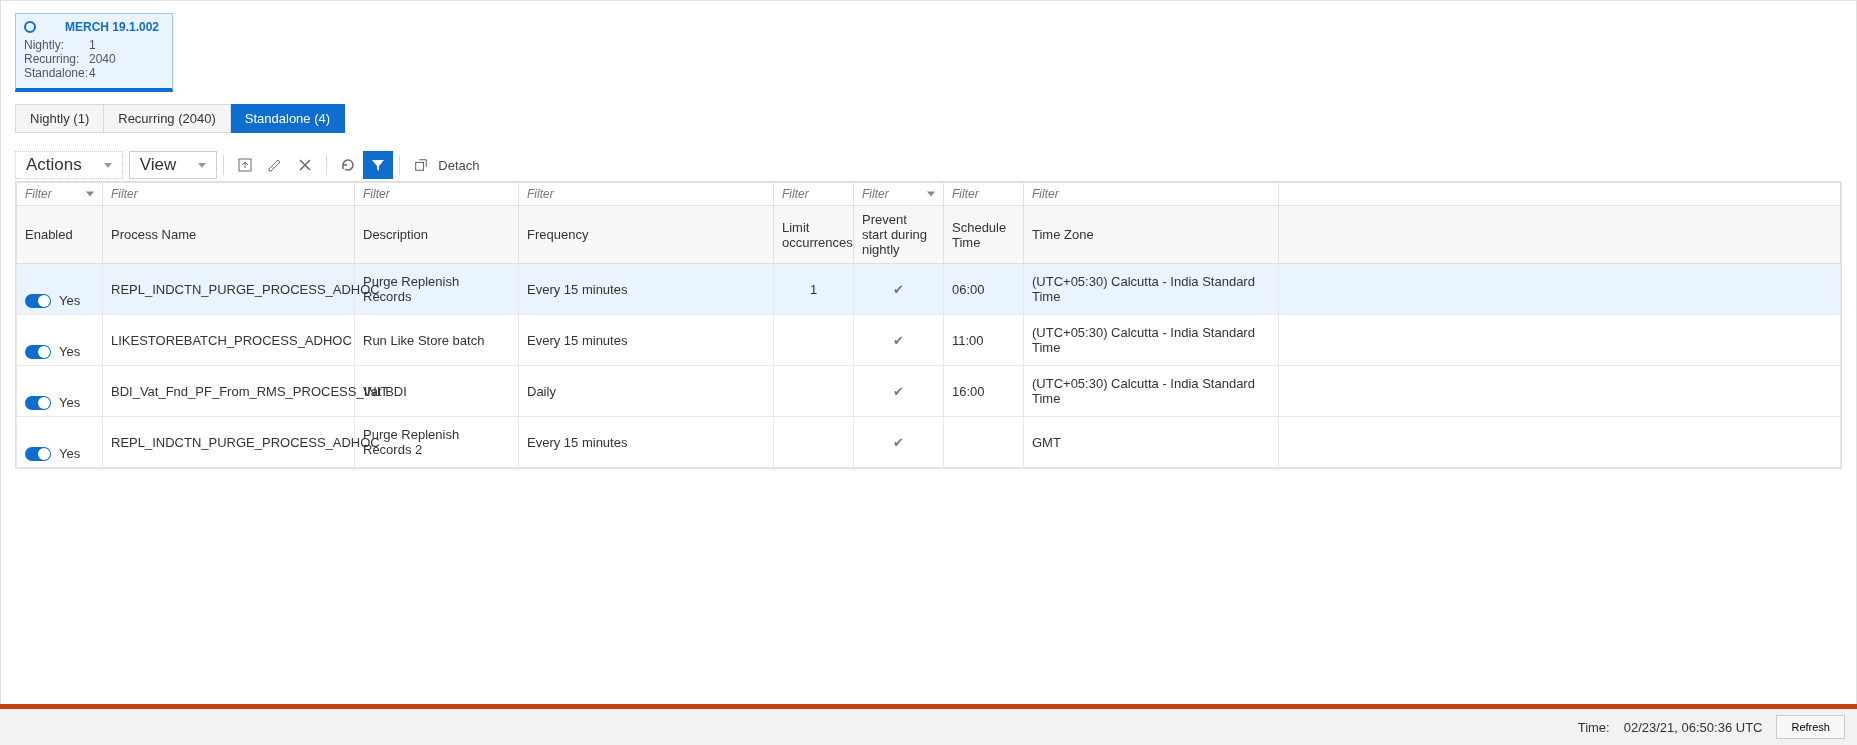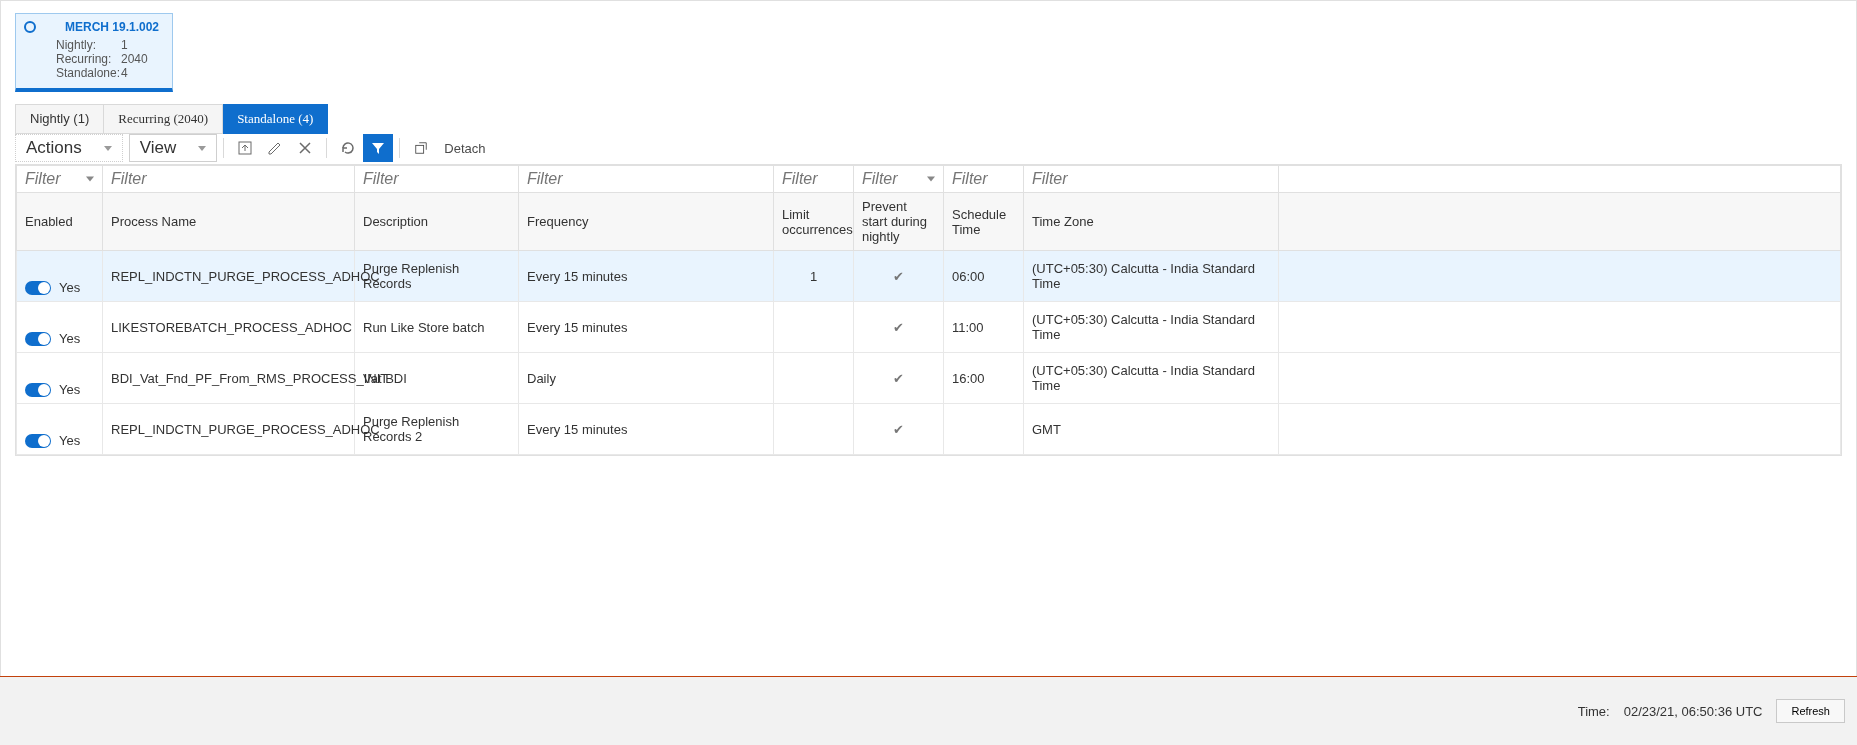--- a/index.html
+++ b/index.html
@@ -36,34 +36,34 @@
     font-size: 12px;
     margin-bottom: 4px;
   }
   .info-card-header .ring {
     width: 12px; height: 12px;
     border: 2.5px solid #0f6ecd;
     border-radius: 50%;
     margin-right: 29px;
   }
   .info-stats { font-size: 12px; color: #555; }
-  .info-stats .row { display: flex; margin-left: 32px; }
+  .info-stats .row { display: flex; }
   .info-stats .label { width: 65px; }
 
   
-  .tabs { display: flex; }
+  .tabs { display: flex; margin-bottom: 18px; }
   .tab {
     padding: 6px 14px;
     border: 1px solid #d9d9d9;
     background: #f5f5f5;
     font-size: 13px;
     color: #333;
     cursor: pointer;
   }
-  .tab + .tab { border-left: none; font-family: Liberation Serif, serif; }
+  .tab + .tab { border-left: none; }
   .tab.active {
     background: #0f6ecd;
     color: #fff;
     border-color: #0f6ecd;
   }
 
   
   .section-title {
     font-size: 17px;
     font-weight: 400;
@@ -111,21 +111,21 @@
     background: #0f6ecd;
     color: #fff;
     width: 30px;
   }
   .divider {
     width: 1px; height: 20px;
     background: #d9d9d9;
     margin: 0 6px;
   }
   .detach {
-    display: flex; align-items: center; gap: 16px;
+    display: flex; align-items: center; gap: 10px;
     padding: 0 8px; height:28px;
     border:none; background:transparent; cursor:pointer;
     color:#4a4a4a; font-size:13px;
   }
 
   
   .table-wrap {
     border: 1px solid #e0e0e0;
     overflow: hidden;
   }
@@ -143,21 +143,21 @@
   thead tr.filter-row th {
     border: 1px solid #e0e0e0;
     background: #fff;
     padding: 3px 6px;
     font-weight: 400;
     position: relative;
   }
   .filter-input {
     border: none;
     width: 100%;
-    font-size: 16px;
+    font-size: 12px;
     font-style: italic;
     color: #888;
     background: transparent;
     outline: none;
   }
   .dd-caret {
     width:0;height:0;
     border-left:4px solid transparent;
     border-right:4px solid transparent;
     border-top:5px solid #888;
@@ -194,23 +194,23 @@
     width:12px; height:12px; background:#fff; border-radius:50%;
   }
   .center { text-align:center; }
   .check { color:#777; }
 
   
   .footer {
     position: fixed;
     left:0; right:0; bottom:0;
     background:#f2f2f2;
-    border-top:1px solid #c2410c;
+    border-top:5px solid #c2410c;
     display:flex; align-items:center; justify-content:flex-end;
-    padding:22px 12px;
+    padding:6px 12px;
     gap:14px;
     font-size:13px;
     color:#333;
   }
   .footer .refresh-btn {
     border:1px solid #c9c9c9;
     background:#f8f8f8;
     padding:5px 14px;
     cursor:pointer;
     font-size:11px;

